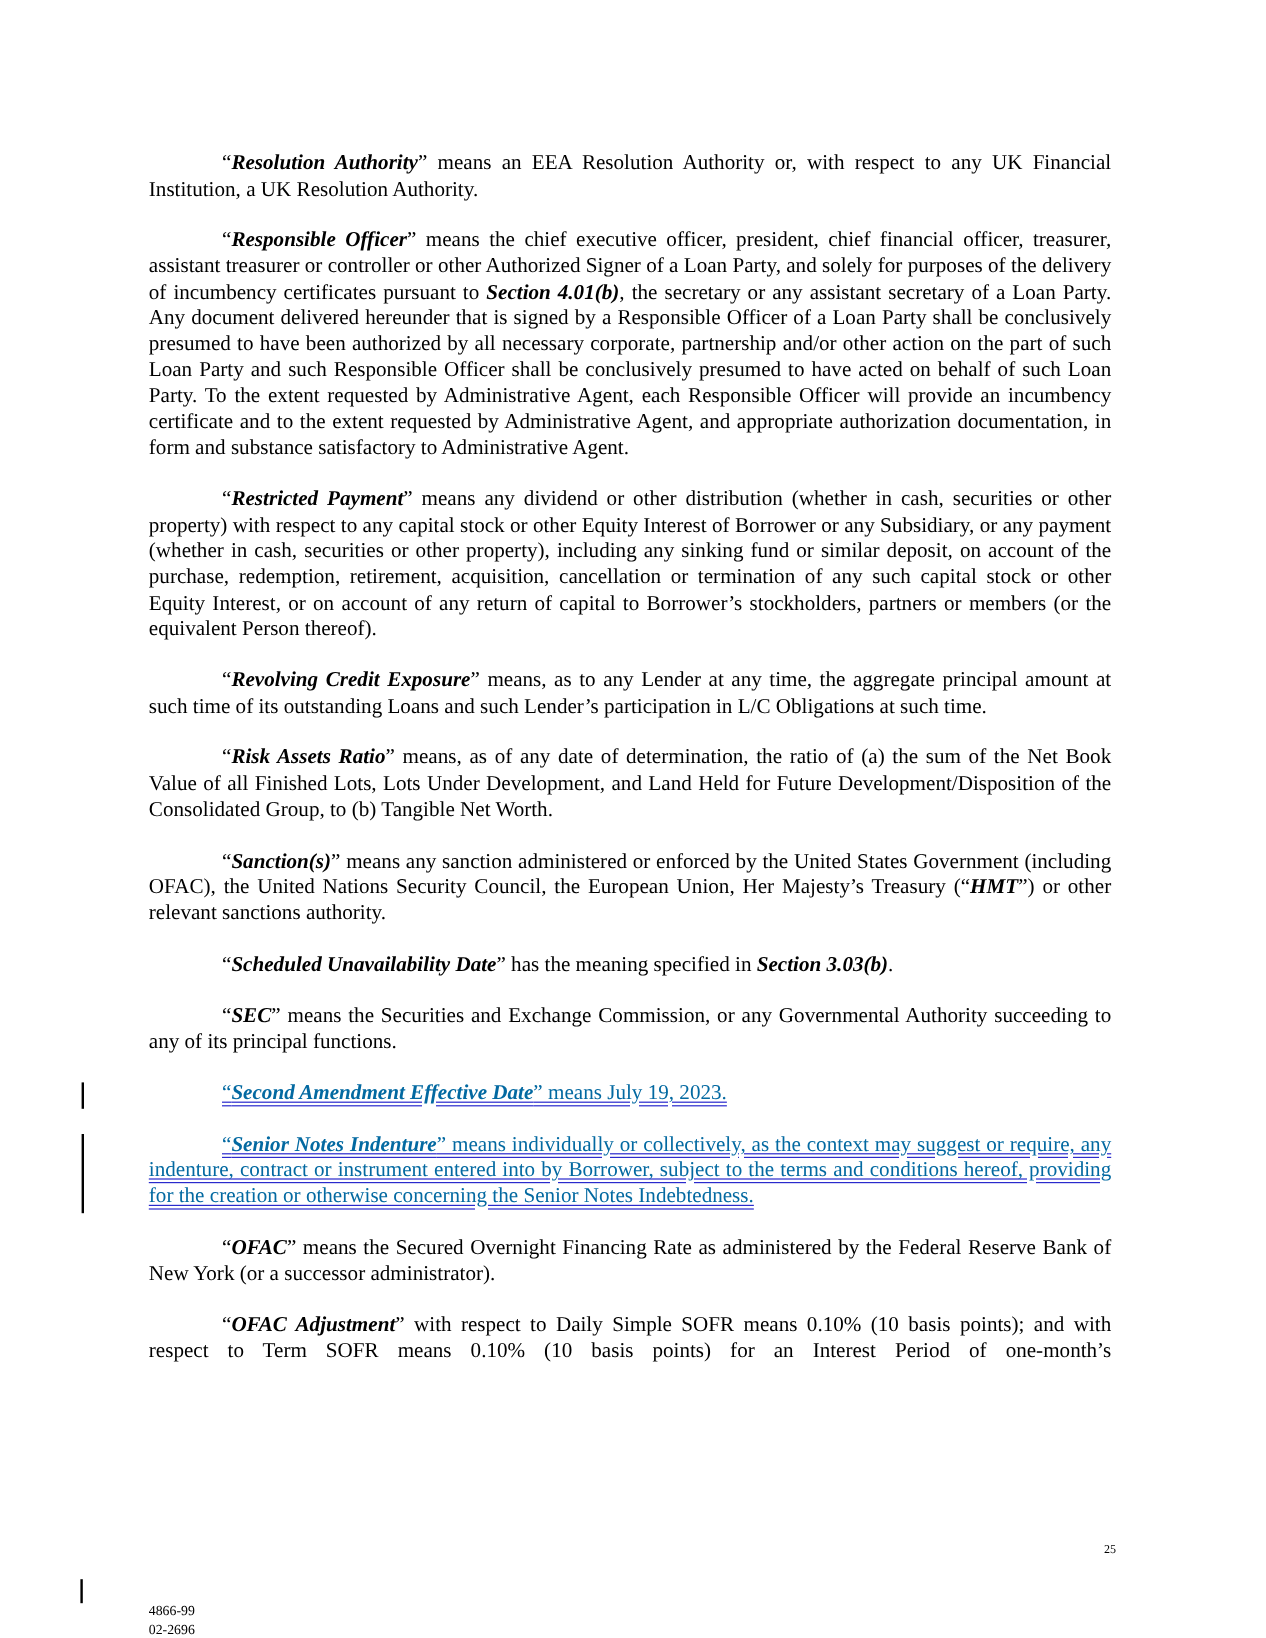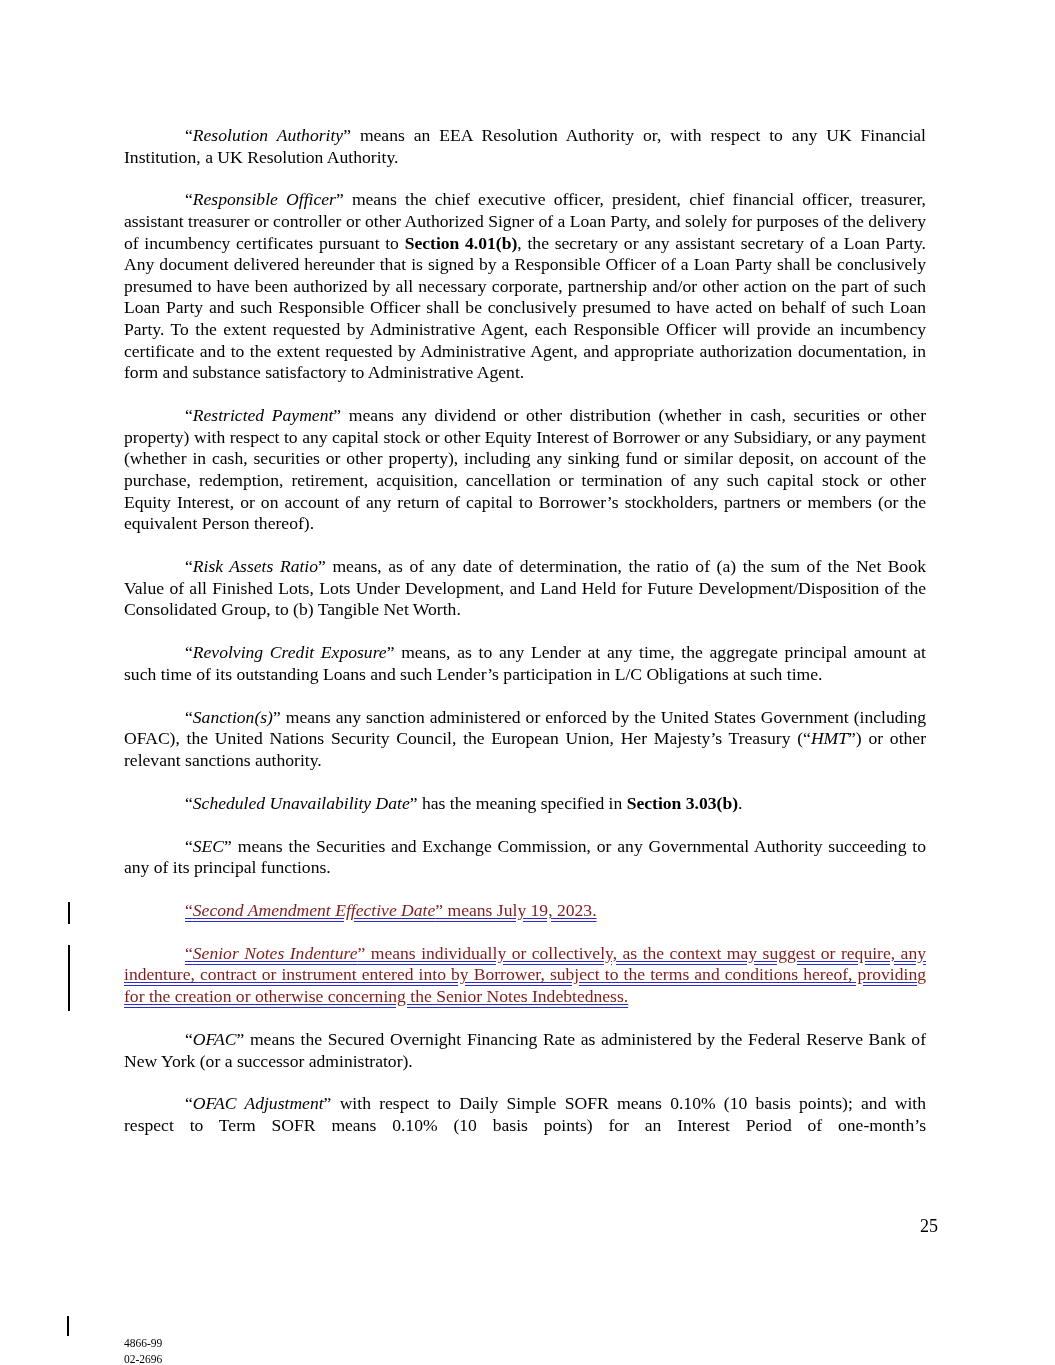--- a/index.html
+++ b/index.html
@@ -13,59 +13,59 @@
     .body-text {
       position: absolute; left: 124px; top: 125px; width: 802px;
       font-size: 17.6px; line-height: 21.6px;
     }
     .para {
       text-align: justify;
       margin: 0 0 21.3px 0;
       text-indent: 61px;
       position: relative;
     }
-    .term { font-weight: normal; font-style: italic; }
-    .ref { font-weight: bold; }
+    .term { font-weight: bold; font-style: italic; }
+    .ref { font-weight: bold; font-style: italic; }
     .ins {
-      color: #7f1d1d;
+      color: #0369a1;
       text-decoration: underline double;
       text-decoration-color: #2a2acc;
       text-underline-offset: 2px;
     }
     .changebar {
       position: absolute; left: -56px; width: 2px; background: #000000; top: 2px;
     }
     .footer-left {
       position: absolute; left: 124px; top: 1287px;
       font-size: 11.5px; line-height: 16px; margin-top: 48px;
     }
     .footer-right {
-      position: absolute; left: 920px; top: 1216px; font-size: 18px;
+      position: absolute; left: 920px; top: 1286px; font-size: 10px;
     }
     .del { color: #dd1111; text-decoration: line-through; }
     .ins-small { color: #2a2acc; text-decoration: underline double; }
     .footer-bar {
       position: absolute; left: 67px; top: 1316px; width: 2px; height: 20px; background: #000;
     }
   </style>
 </head>
 <body>
 
 <div class="page">
   <div class="body-text">
 
     <p class="para"><span>“</span><span class="term">Resolution Authority</span><span>” means an EEA Resolution Authority or, with respect to any UK Financial Institution, a UK Resolution Authority.</span></p>
 
     <p class="para"><span>“</span><span class="term">Responsible Officer</span><span>” means the chief executive officer, president, chief financial officer, treasurer, assistant treasurer or controller or other Authorized Signer of a Loan Party, and solely for purposes of the delivery of incumbency certificates pursuant to </span><span class="ref">Section 4.01(b)</span><span>, the secretary or any assistant secretary of a Loan Party. Any document delivered hereunder that is signed by a Responsible Officer of a Loan Party shall be conclusively presumed to have been authorized by all necessary corporate, partnership and/or other action on the part of such Loan Party and such Responsible Officer shall be conclusively presumed to have acted on behalf of such Loan Party. To the extent requested by Administrative Agent, each Responsible Officer will provide an incumbency certificate and to the extent requested by Administrative Agent, and appropriate authorization documentation, in form and substance satisfactory to Administrative Agent.</span></p>
 
     <p class="para"><span>“</span><span class="term">Restricted Payment</span><span>” means any dividend or other distribution (whether in cash, securities or other property) with respect to any capital stock or other Equity Interest of Borrower or any Subsidiary, or any payment (whether in cash, securities or other property), including any sinking fund or similar deposit, on account of the purchase, redemption, retirement, acquisition, cancellation or termination of any such capital stock or other Equity Interest, or on account of any return of capital to Borrower’s stockholders, partners or members (or the equivalent Person thereof).</span></p>
 
+    <p class="para"><span>“</span><span class="term">Revolving Credit Exposure</span><span>” means, as to any Lender at any time, the aggregate principal amount at such time of its outstanding Loans and such Lender’s participation in L/C Obligations at such time.</span></p>
+
     <p class="para"><span>“</span><span class="term">Risk Assets Ratio</span><span>” means, as of any date of determination, the ratio of (a) the sum of the Net Book Value of all Finished Lots, Lots Under Development, and Land Held for Future Development/Disposition of the Consolidated Group, to (b) Tangible Net Worth.</span></p>
-
-    <p class="para"><span>“</span><span class="term">Revolving Credit Exposure</span><span>” means, as to any Lender at any time, the aggregate principal amount at such time of its outstanding Loans and such Lender’s participation in L/C Obligations at such time.</span></p>
 
     <p class="para"><span>“</span><span class="term">Sanction(s)</span><span>” means any sanction administered or enforced by the United States Government (including OFAC), the United Nations Security Council, the European Union, Her Majesty’s Treasury (“</span><span class="term">HMT</span><span>”) or other relevant sanctions authority.</span></p>
 
     <p class="para"><span>“</span><span class="term">Scheduled Unavailability Date</span><span>” has the meaning specified in </span><span class="ref">Section 3.03(b)</span><span>.</span></p>
 
     <p class="para"><span>“</span><span class="term">SEC</span><span>” means the Securities and Exchange Commission, or any Governmental Authority succeeding to any of its principal functions.</span></p>
 
     <p class="para"><span class="changebar" style="height:22px"></span><span class="ins"><span>“</span><span class="term">Second Amendment Effective Date</span><span>” means July 19, 2023.</span></span></p>
 
 

